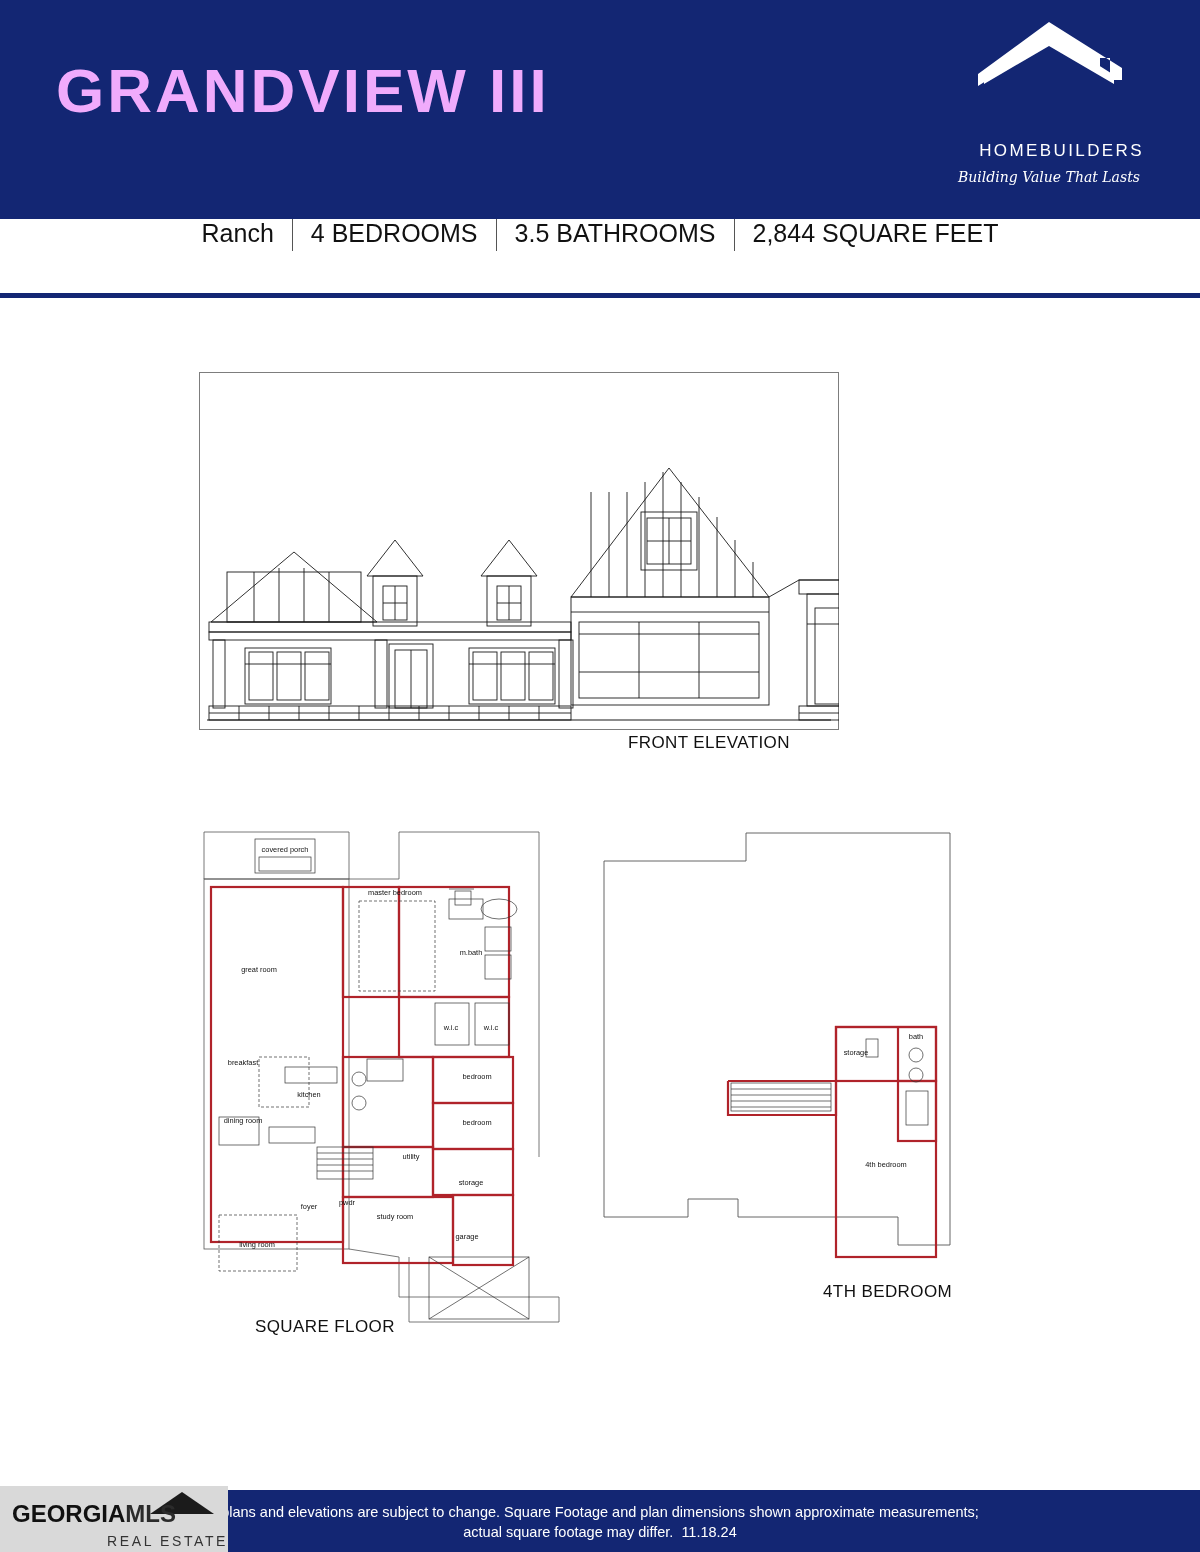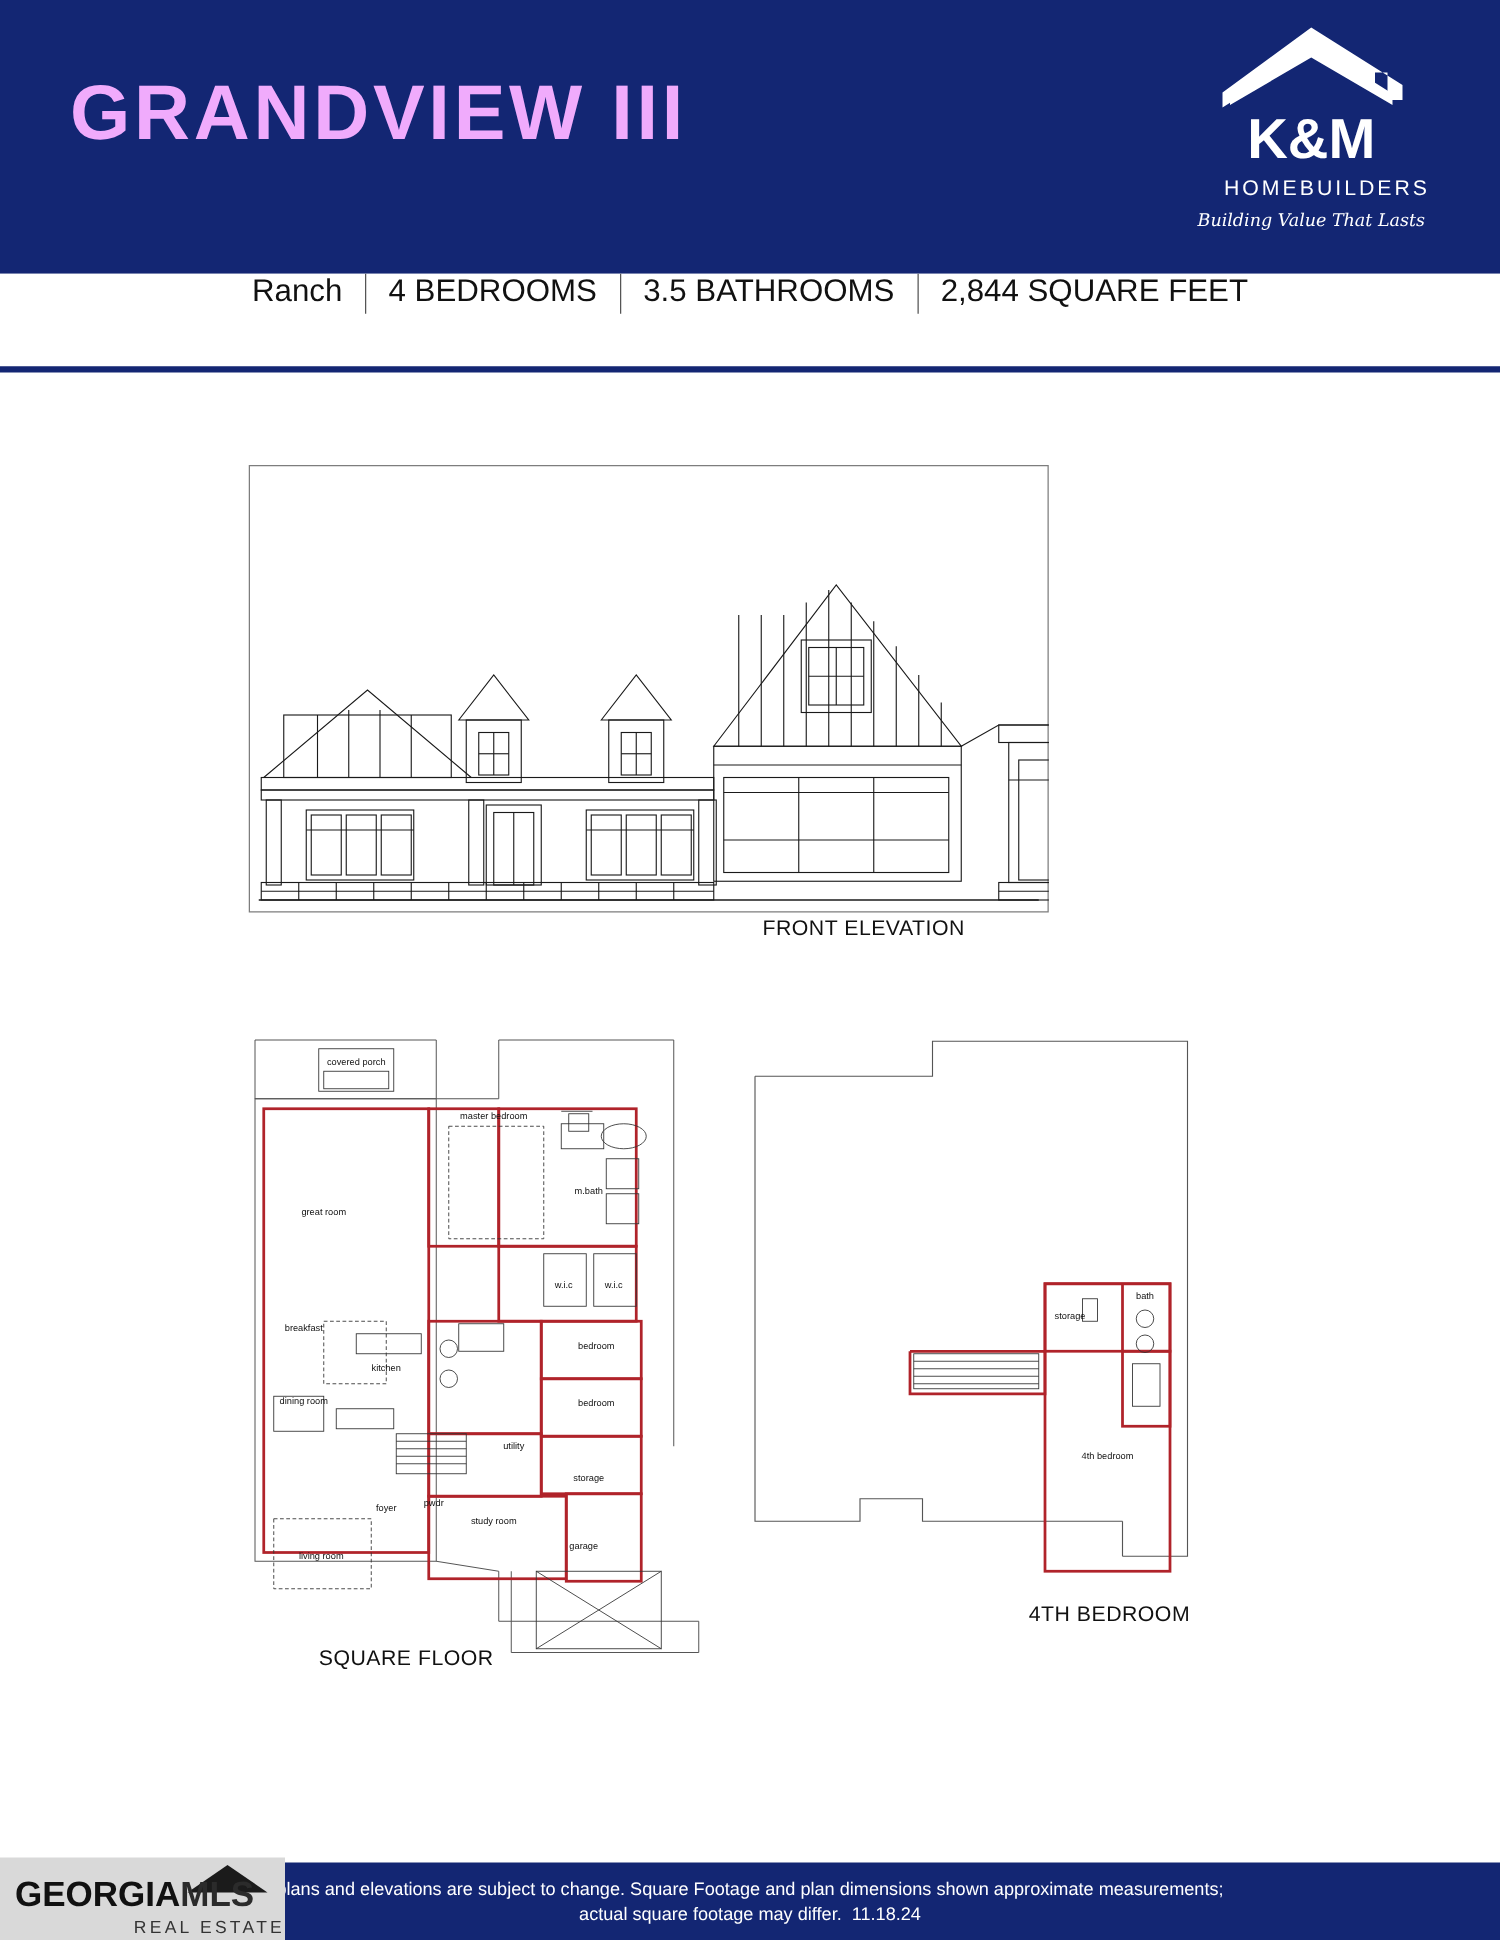--- a/index.html
+++ b/index.html
@@ -121,21 +121,21 @@
     background: #ffffff;
   }
   .caption {
     position: absolute;
     font-size: 17px;
     color: #111111;
     letter-spacing: 0.4px;
     white-space: nowrap;
   }
   .cap-front {
-    left: 610px;
+    left: 628px;
     top: 733px;
   }
   .cap-first {
     left: 255px;
     top: 1317px;
   }
   .cap-fourth {
     left: 823px;
     top: 1282px;
   }
@@ -183,21 +183,21 @@
     top: 1486px;
     width: 228px;
     height: 66px;
     background: #d9d9d9;
     overflow: hidden;
   }
   .mls-georgia {
     position: absolute;
     left: 12px;
     top: 14px;
-    font-size: 28px;
+    font-size: 24px;
     font-weight: bold;
     color: #111111;
     letter-spacing: 0px;
   }
   .mls-mls {
     color: #2b2b2b;
   }
   .mls-sub {
     position: absolute;
     left: 14px;
@@ -223,21 +223,20 @@
 <body>
 
 <div class="header">
   <div class="header-title">GRANDVIEW III</div>
 
   <div class="logo">
     <svg width="190" height="185" viewBox="0 0 190 185">
       <path d="M95 4 L168 50 L168 62 L156 62 L156 40 L146 40 L146 55 L95 23 L24 68 L24 56 Z" fill="#ffffff"></path>
       <path d="M95 16 L160 57 L160 66 L95 28 L30 66 L30 57 Z" fill="#ffffff"></path>
     </svg>
-    <div class="logo-km">K&amp;M</div>
     <div class="logo-sub">HOMEBUILDERS</div>
     <div class="logo-tag">Building Value That Lasts</div>
   </div>
 </div>
 
 <div class="specbar">
   <div class="specbar-inner">
     <div class="spec-item">Ranch</div>
     <div class="spec-sep"></div>
     <div class="spec-item">4 BEDROOMS</div>

